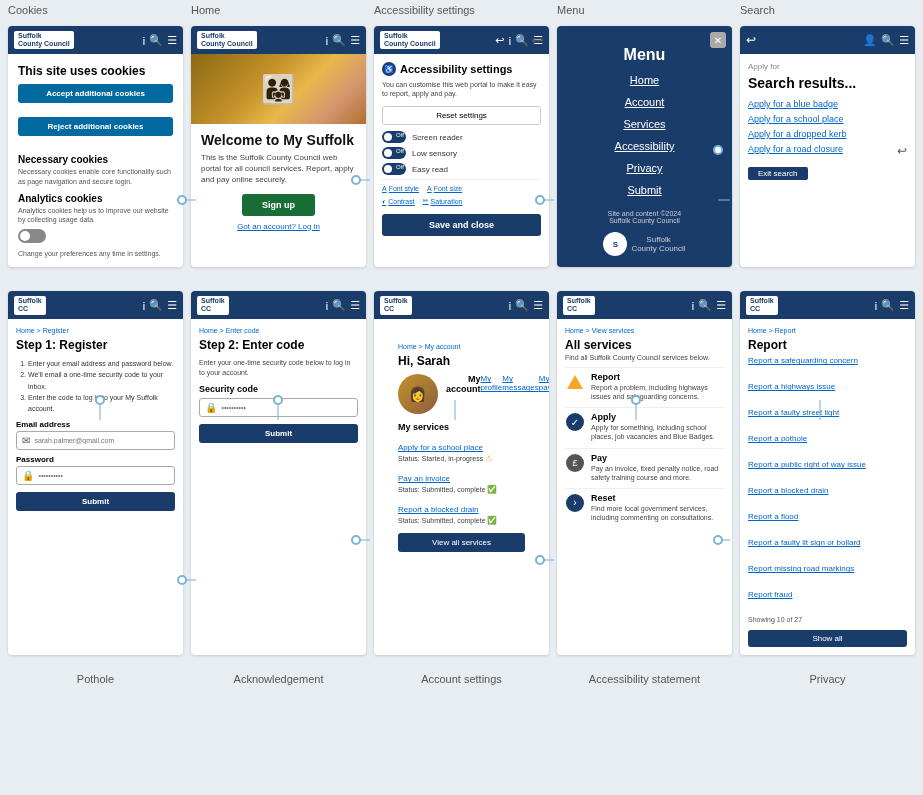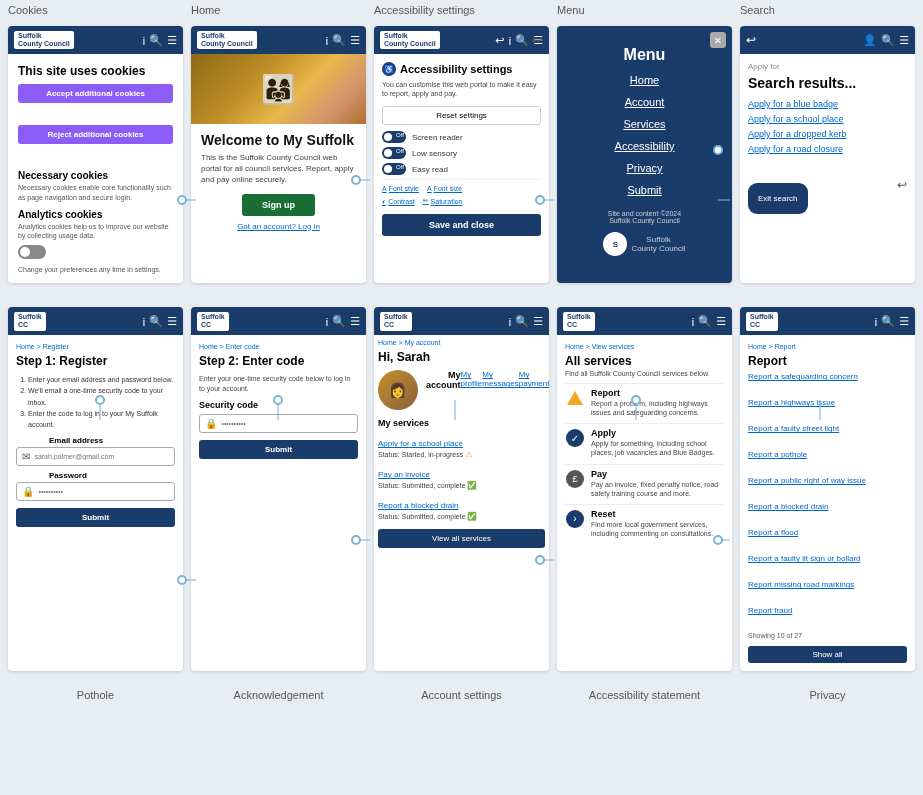--- a/index.html
+++ b/index.html
@@ -66,29 +66,29 @@
       font-weight: bold;
       margin-bottom: 4px;
     }
     .cookies-text {
       font-size: 8px;
       color: #444;
       margin-bottom: 8px;
       line-height: 1.4;
     }
     .btn-green {
-      background: #8b5cf6;
+      background: #0369a1;
       color: white;
       border: none;
       padding: 5px 8px;
       font-size: 8px;
       border-radius: 3px;
       cursor: pointer;
       width: 100%;
-      margin-bottom: 20px;
+      margin-bottom: 12px;
       font-weight: bold;
     }
     .cookie-section-title {
       font-size: 10px;
       font-weight: bold;
       margin-top: 6px;
       margin-bottom: 2px;
     }
     .cookie-section-text {
       font-size: 7px;
@@ -361,34 +361,34 @@
       color: #0066cc;
       text-decoration: underline;
       display: block;
       margin-bottom: 5px;
       cursor: pointer;
     }
     .exit-search-btn {
       background: #1a3c6b;
       color: white;
       border: none;
-      padding: 11px 10px;
-      font-size: 8px;
-      border-radius: 9px;
-      cursor: pointer;
-      margin-top: 24px;
+      padding: 2px 10px;
+      font-size: 8px;
+      border-radius: 2px;
+      cursor: pointer;
+      margin-top: 8px;
     }
 
     
     
     .register-card { padding: 8px; }
     .breadcrumb { font-size: 7px; color: #0066cc; margin-bottom: 4px; }
     .step-title { font-size: 12px; font-weight: bold; margin-bottom: 6px; }
     .step-list { font-size: 7px; color: #333; line-height: 1.6; margin-bottom: 6px; padding-left: 12px; }
-    .form-label { font-size: 8px; font-weight: bold; margin-bottom: 2px; display: block; margin-left: 33px; }
+    .form-label { font-size: 8px; font-weight: bold; margin-bottom: 2px; display: block; }
     .form-input-wrap {
       display: flex;
       align-items: center;
       border: 1px solid #aaa;
       border-radius: 3px;
       padding: 3px 5px;
       margin-bottom: 5px;
       background: white;
     }
     .form-input-icon { font-size: 10px; margin-right: 4px; color: #555; }
@@ -410,21 +410,21 @@
       width: 100%;
       font-weight: bold;
     }
 
     
     .code-card { padding: 8px; }
     .code-text { font-size: 7px; color: #444; margin-bottom: 6px; line-height: 1.4; }
     .security-label { font-size: 9px; font-weight: bold; margin-bottom: 4px; }
 
     
-    .account-card { padding: 4px; }
+    .account-card { padding: 24px; }
     .account-hi { font-size: 12px; font-weight: bold; margin-bottom: 6px; }
     .account-profile {
       display: flex;
       gap: 8px;
       margin-bottom: 8px;
     }
     .avatar {
       width: 40px;
       height: 40px;
       border-radius: 50%;

